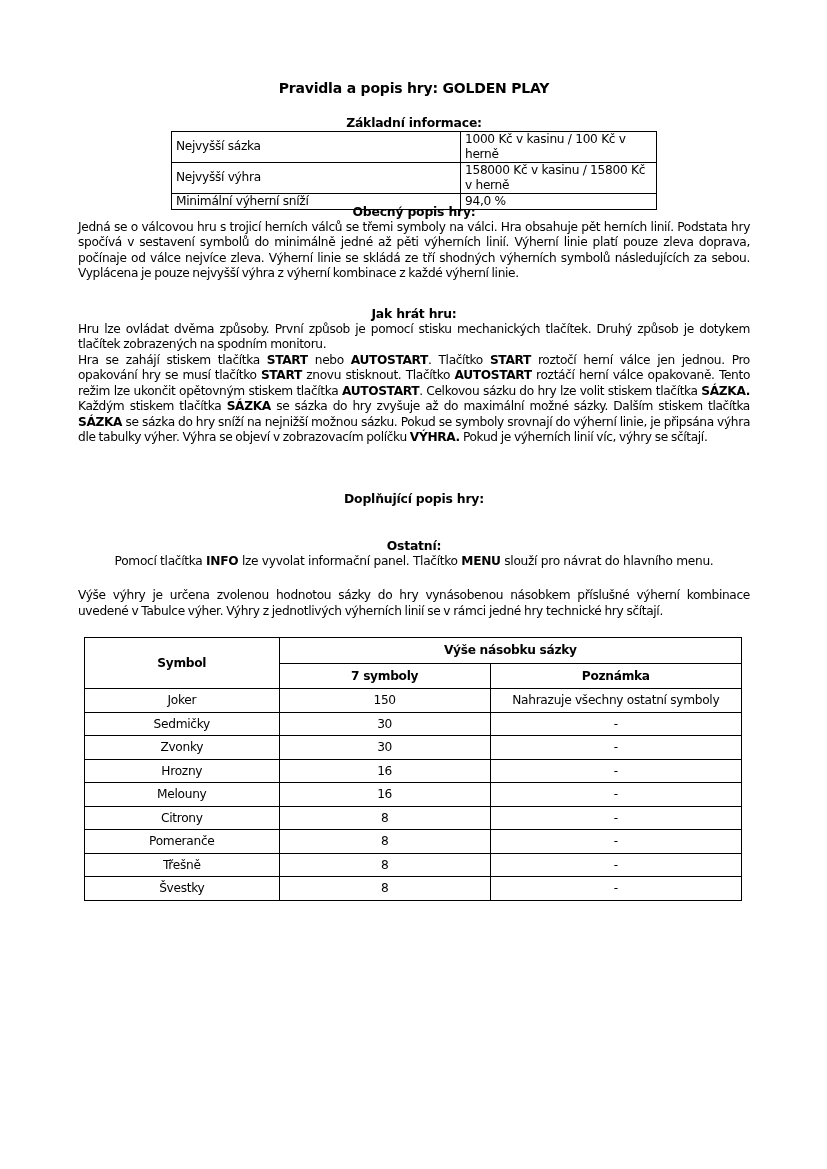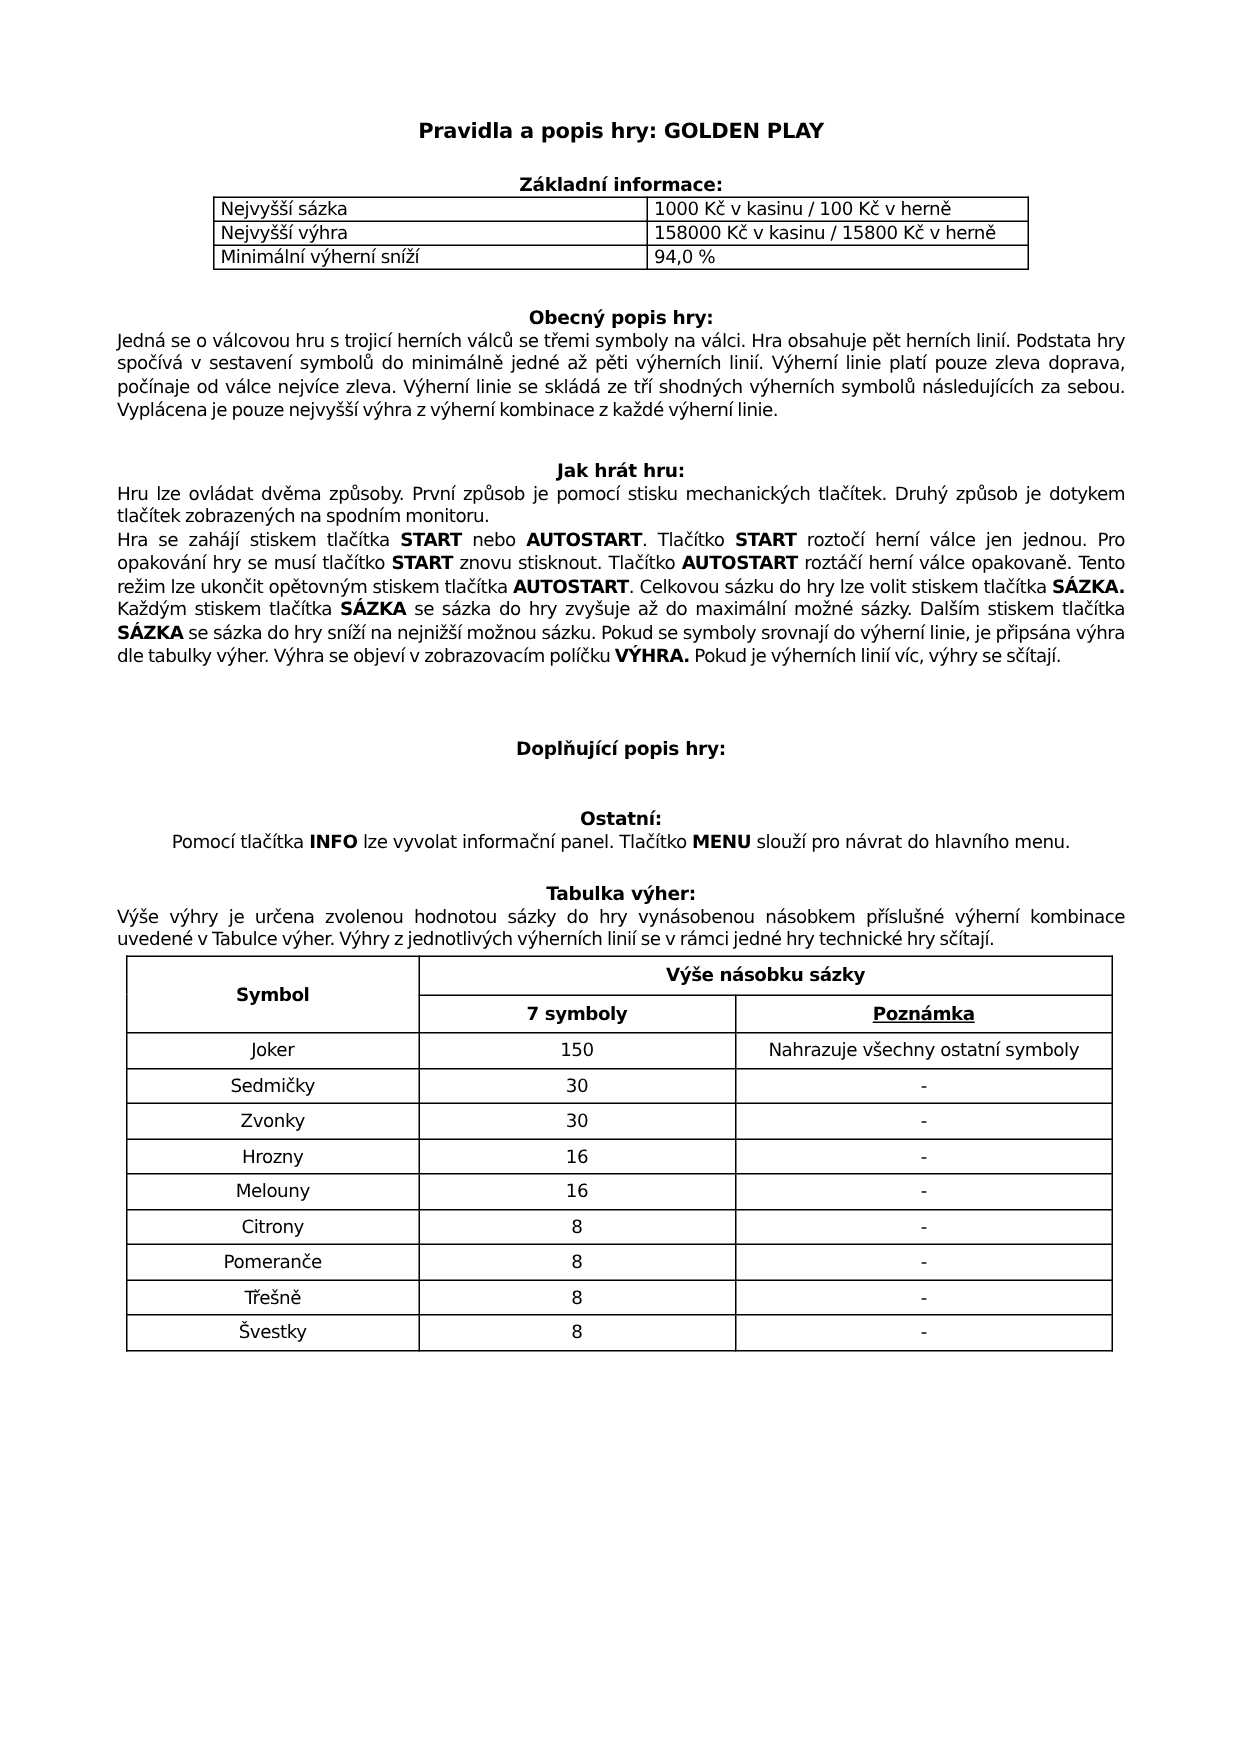--- a/index.html
+++ b/index.html
@@ -17,41 +17,41 @@
       text-align: center; font-weight: bold; font-size: 12.4px; letter-spacing: -0.2px;
     }
     .sec { position: absolute; left: 0; width: 672px; }
     .p {
       text-align: justify; letter-spacing: -0.35px; word-spacing: -0.5px;
     }
     .c { text-align: center; letter-spacing: -0.3px; }
     b { font-weight: bold; text-align: center; }
 
     table.info {
-      border-collapse: collapse; margin: 0 auto; width: 544px;
+      border-collapse: collapse; margin: 0 auto; width: 486px;
       letter-spacing: -0.3px;
     }
     table.info td {
       border: 1px solid #000; padding: 0 4px; height: 15px; line-height: 15px;
     }
     table.info td.k { width: 280px; }
 
     table.pay {
       position: absolute; left: 6px; top: 637px; width: 658px;
       border-collapse: collapse; letter-spacing: -0.3px;
     }
     table.pay td, table.pay th {
       border: 1px solid #000; text-align: center; padding: 0;
       height: 22.5px; line-height: 22px; font-weight: normal;
     }
     table.pay th { font-weight: bold; }
     table.pay th.big { height: 50px; }
     table.pay .col1 { width: 206px; }
     table.pay .col2 { width: 225px; }
-    table.pay .col3 { width: 268px; text-decoration: underline; }
+    table.pay .col3 { width: 268px; }
   </style>
 </head>
 <body>
 
 <div class="page">
 
   <div class="doc-title">Pravidla a popis hry: GOLDEN PLAY</div>
 
   <div class="sec" style="top:115px;">
     <div class="h">Základní informace:</div>
@@ -87,21 +87,20 @@
   <div class="sec" style="top:491px;">
     <div class="h">Doplňující popis hry:</div>
   </div>
 
   <div class="sec" style="top:538px;">
     <div class="h">Ostatní:</div>
     <div class="c"><span>Pomocí tlačítka </span><b>INFO</b><span> lze vyvolat informační panel. Tlačítko </span><b>MENU</b><span> slouží pro návrat do hlavního menu.</span></div>
   </div>
 
   <div class="sec" style="top:588px;">
-    <div class="h">Tabulka výher:</div>
     <div class="p">Výše výhry je určena zvolenou hodnotou sázky do hry vynásobenou násobkem příslušné výherní kombinace uvedené v Tabulce výher. Výhry z jednotlivých výherních linií se v rámci jedné hry technické hry sčítají.</div>
   </div>
 
   <table class="pay">
     <tbody>
         <tr>
       <th class="col1 big" rowspan="2">Symbol</th>
       <th colspan="2">Výše násobku sázky</th>
     </tr>
     <tr>

